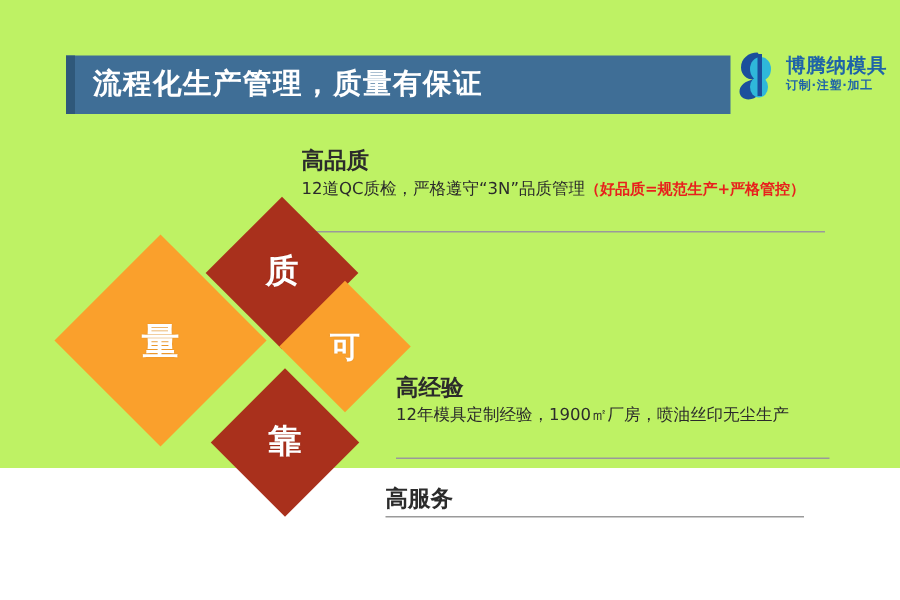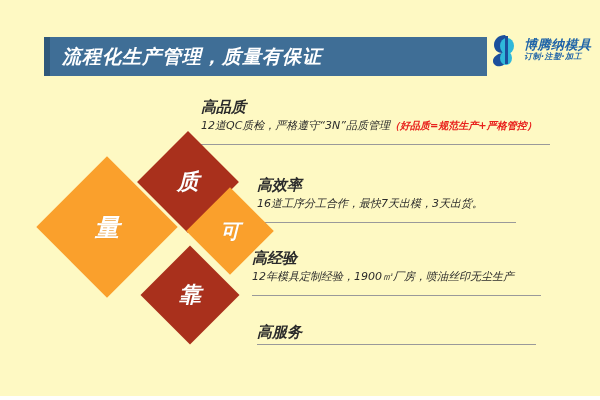--- a/index.html
+++ b/index.html
@@ -12,23 +12,22 @@
 
   body {
     background: #ffffff;
     font-family: "DejaVu Sans", "Liberation Sans", sans-serif;
     position: relative;
   }
 
   #slide {
     position: relative;
     width: 600px;
-    height: 396px;
-    background: #fef9c3;
-    font-style: italic;
+    height: 312px;
+    background: #bef264;
   }
 
   
   #header-bar {
     position: absolute;
     left: 44px;
     top: 37px;
     width: 443px;
     height: 39px;
     background: #3f6e96;
@@ -157,42 +156,42 @@
     line-height: 1.2;
     margin-bottom: 3px;
     white-space: nowrap;
   }
 
   .block-desc {
     font-size: 11px;
     color: #2b2b2b;
     line-height: 1.35;
     white-space: nowrap;
-    padding-bottom: 9px;
+    padding-bottom: 19px;
   }
 
   .block-desc .highlight {
     color: #e8211c;
     font-weight: bold;
     font-size: 10px;
   }
 
   .block-rule {
     height: 1px;
     background: #9a9a9a;
     margin-top: 1px;
   }
 
   #block-quality   { left: 201px; top: 98px;  }
   #block-quality .block-rule  { width: 349px; }
 
   #block-efficiency{ left: 257px; top: 176px; }
   #block-efficiency .block-rule { width: 259px; }
 
-  #block-experience{ left: 252px; top: 249px; }
+  #block-experience{ left: 264px; top: 249px; }
   #block-experience .block-rule { width: 289px; }
 
   #block-service   { left: 257px; top: 323px; }
   #block-service .block-rule  { width: 279px; }
 
 </style>
 </head>
 <body>
 
 <div id="slide">
@@ -231,25 +230,20 @@
   </div>
 
   <div class="text-block" id="block-quality">
     <div class="block-heading">高品质</div>
     <div class="block-desc">
       <span>12道QC质检，严格遵守“3N”品质管理</span><span class="highlight">（好品质=规范生产+严格管控）</span>
     </div>
     <div class="block-rule"></div>
   </div>
 
-  <div class="text-block" id="block-efficiency">
-    <div class="block-heading">高效率</div>
-    <div class="block-desc">16道工序分工合作，最快7天出模，3天出货。</div>
-    <div class="block-rule"></div>
-  </div>
 
   <div class="text-block" id="block-experience">
     <div class="block-heading">高经验</div>
     <div class="block-desc">12年模具定制经验，1900㎡厂房，喷油丝印无尘生产</div>
     <div class="block-rule"></div>
   </div>
 
   <div class="text-block" id="block-service">
     <div class="block-heading">高服务</div>
     <div class="block-rule"></div>

